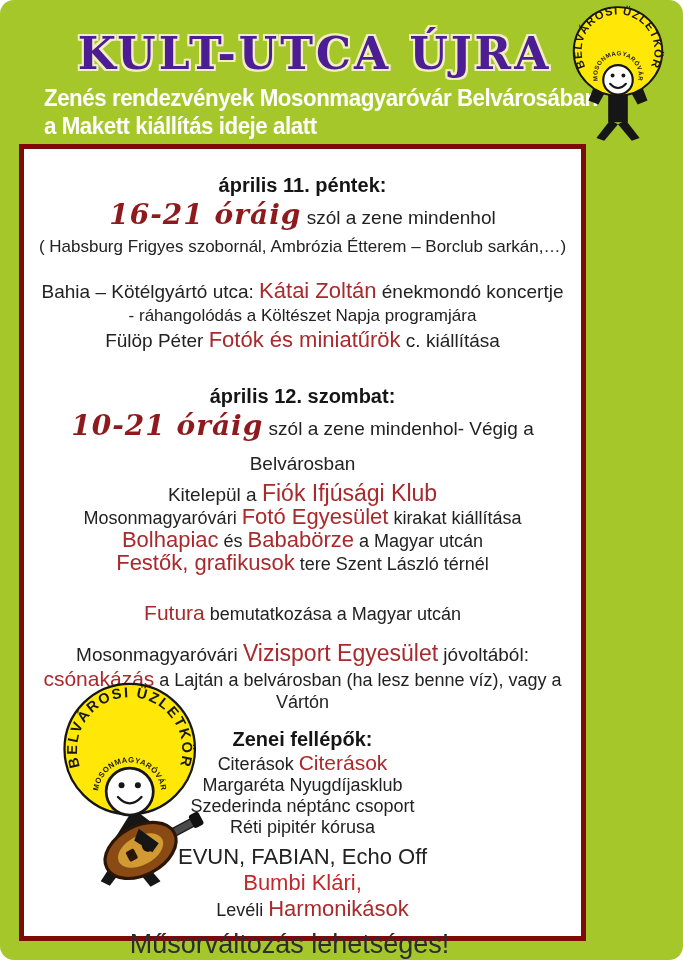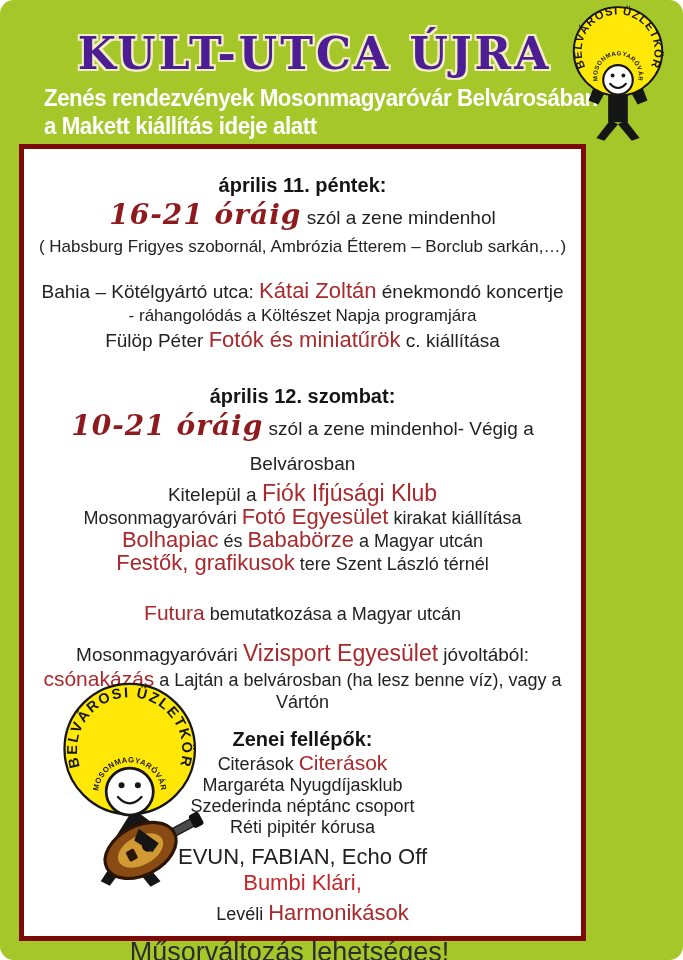--- a/index.html
+++ b/index.html
@@ -39,21 +39,21 @@
   .bred{color:#c4272b;}
   .t17{font-size:17px;}
   .t18{font-size:18px;}
   .t19{font-size:19px;}
   .t21{font-size:21px;}
   .t22{font-size:22px;}
   .t23{font-size:23px;}
   .lh21{line-height:21px;}
   .lh22{line-height:22px;}
   .lh24{line-height:24px;}
-  .lh25{line-height:34px;padding-left:20px;}
+  .lh25{line-height:25px;padding-left:20px;}
   .lh26{line-height:26px;}
   .lh27{line-height:27px;}
   .mt6{margin-top:6px;}
   .mt14{margin-top:14px;}
   .mt20{margin-top:20px;}
   .mt26{margin-top:26px;}
   .mt30{margin-top:30px;}
   .footer-note{
     margin-top:6px;text-align:center;padding-right:26px;
     font-size:27px;color:#2d2d2d;line-height:30px;

